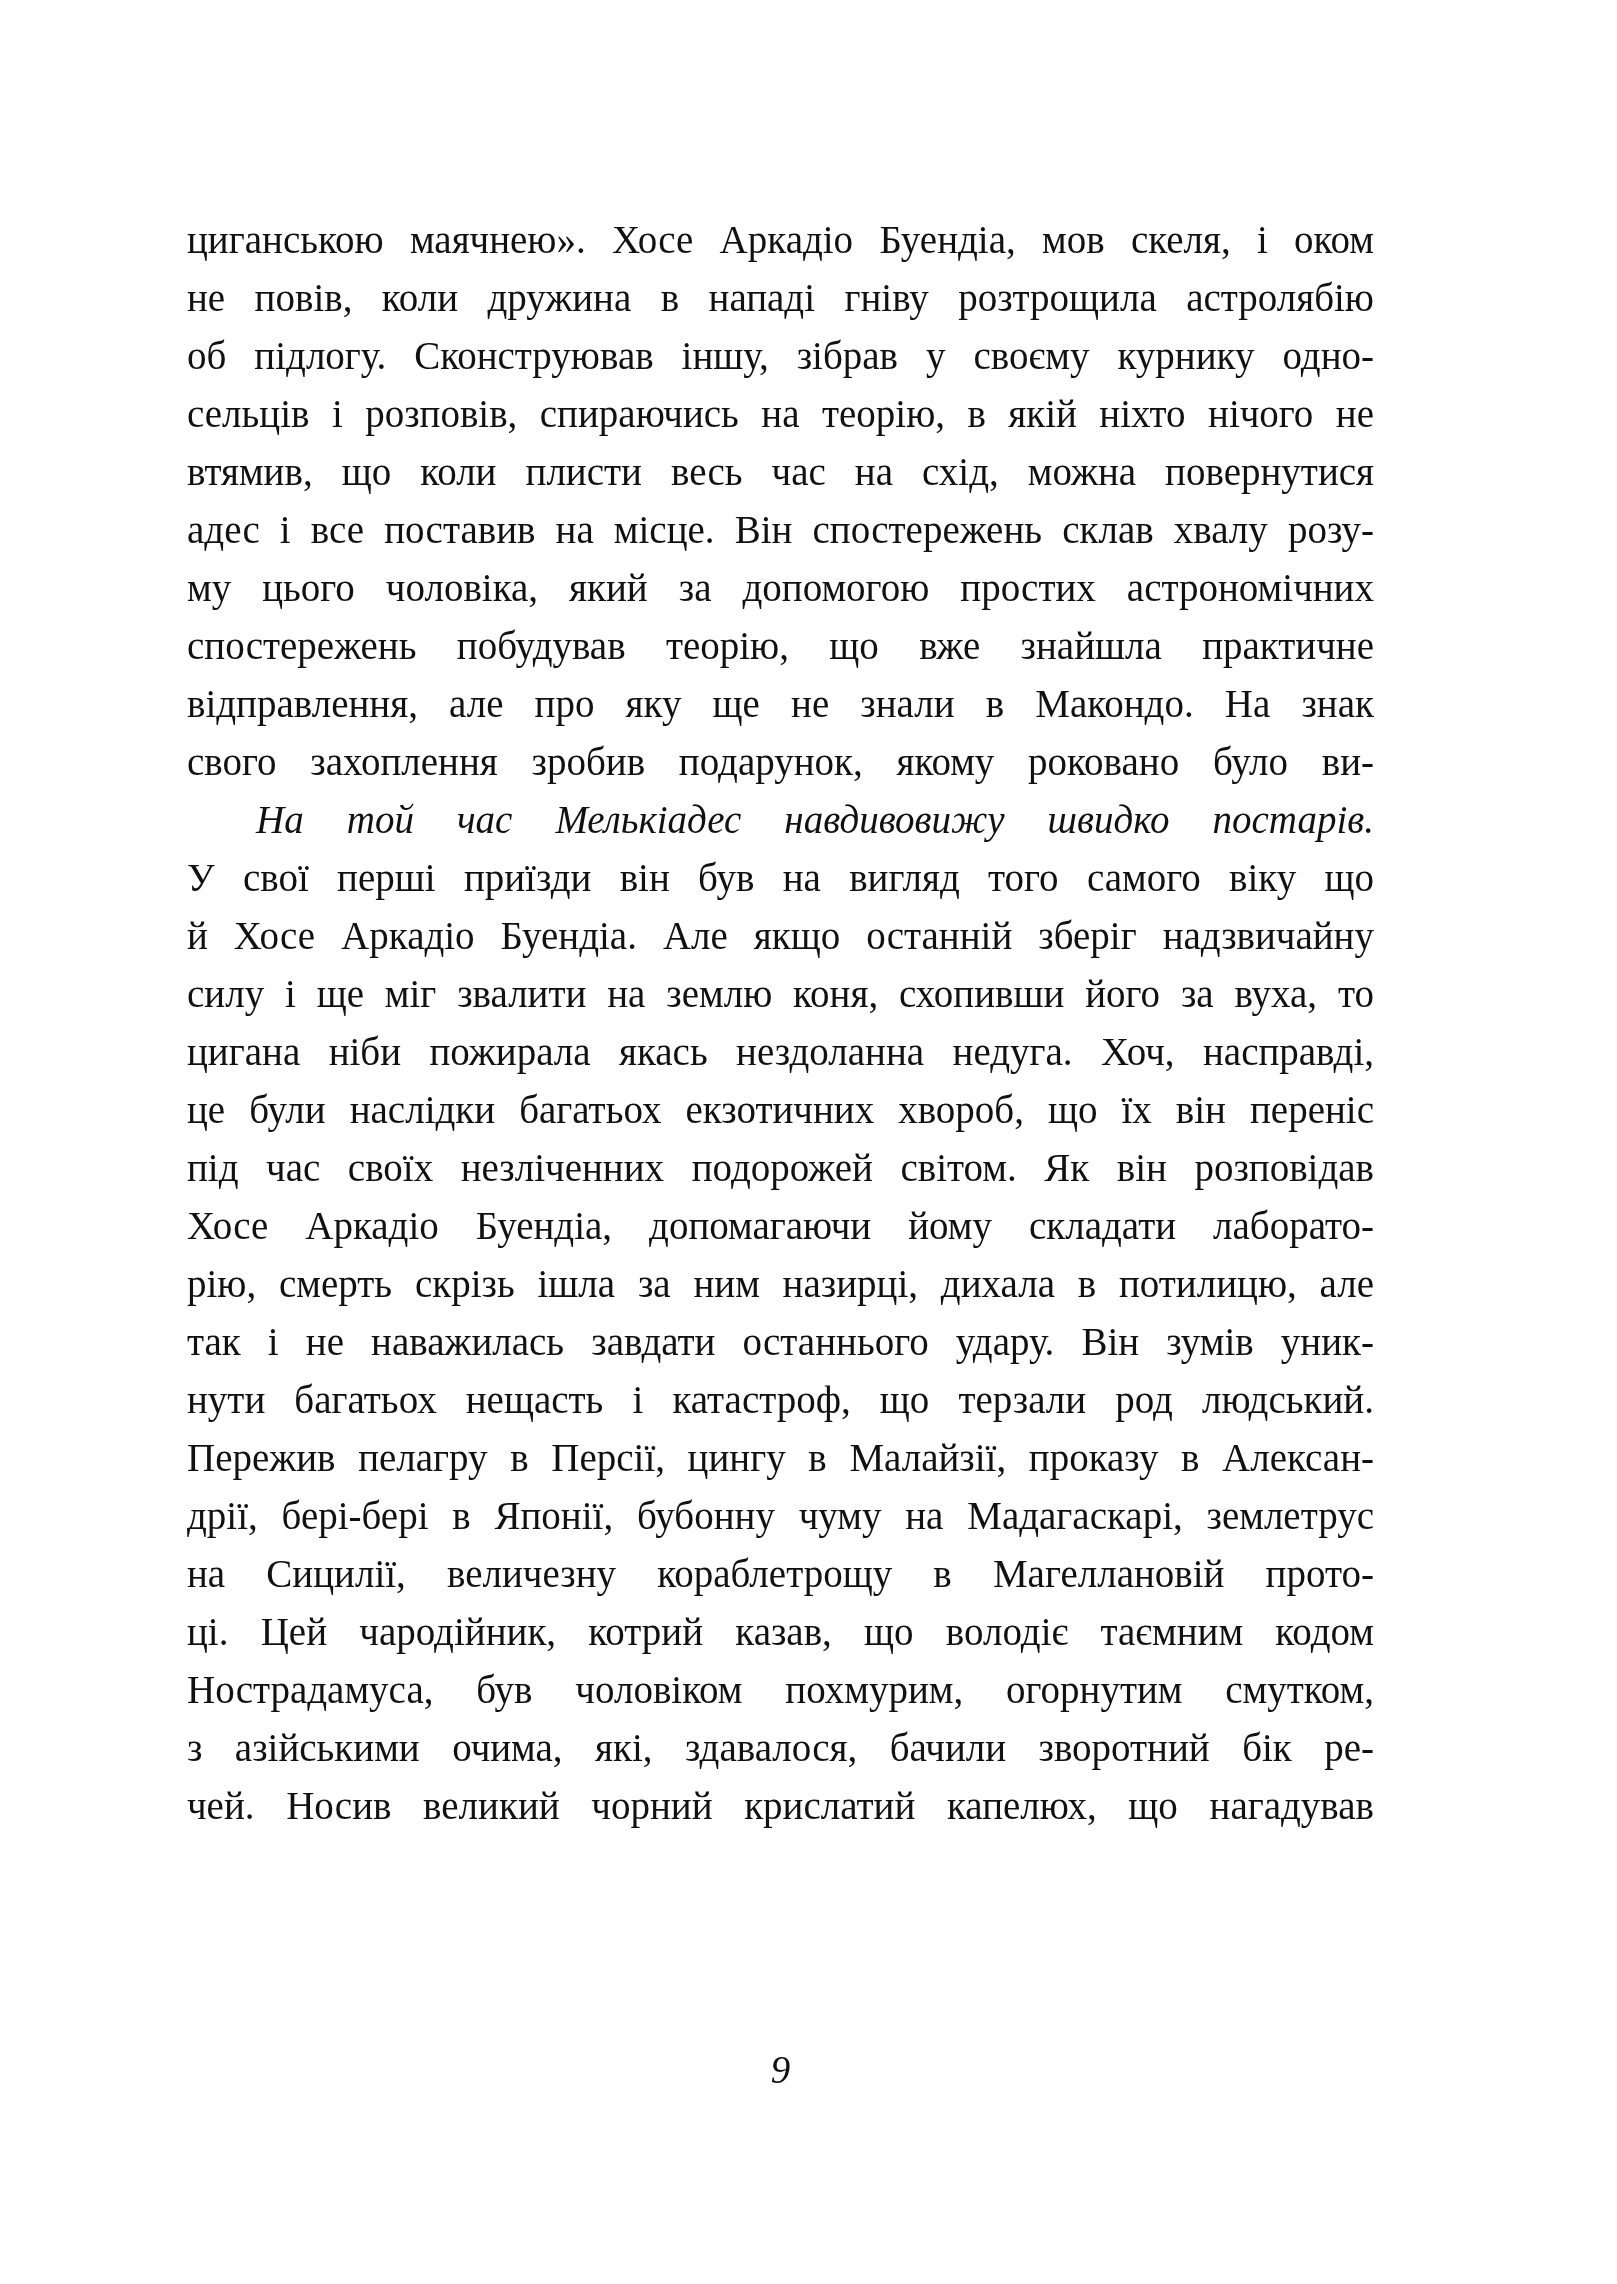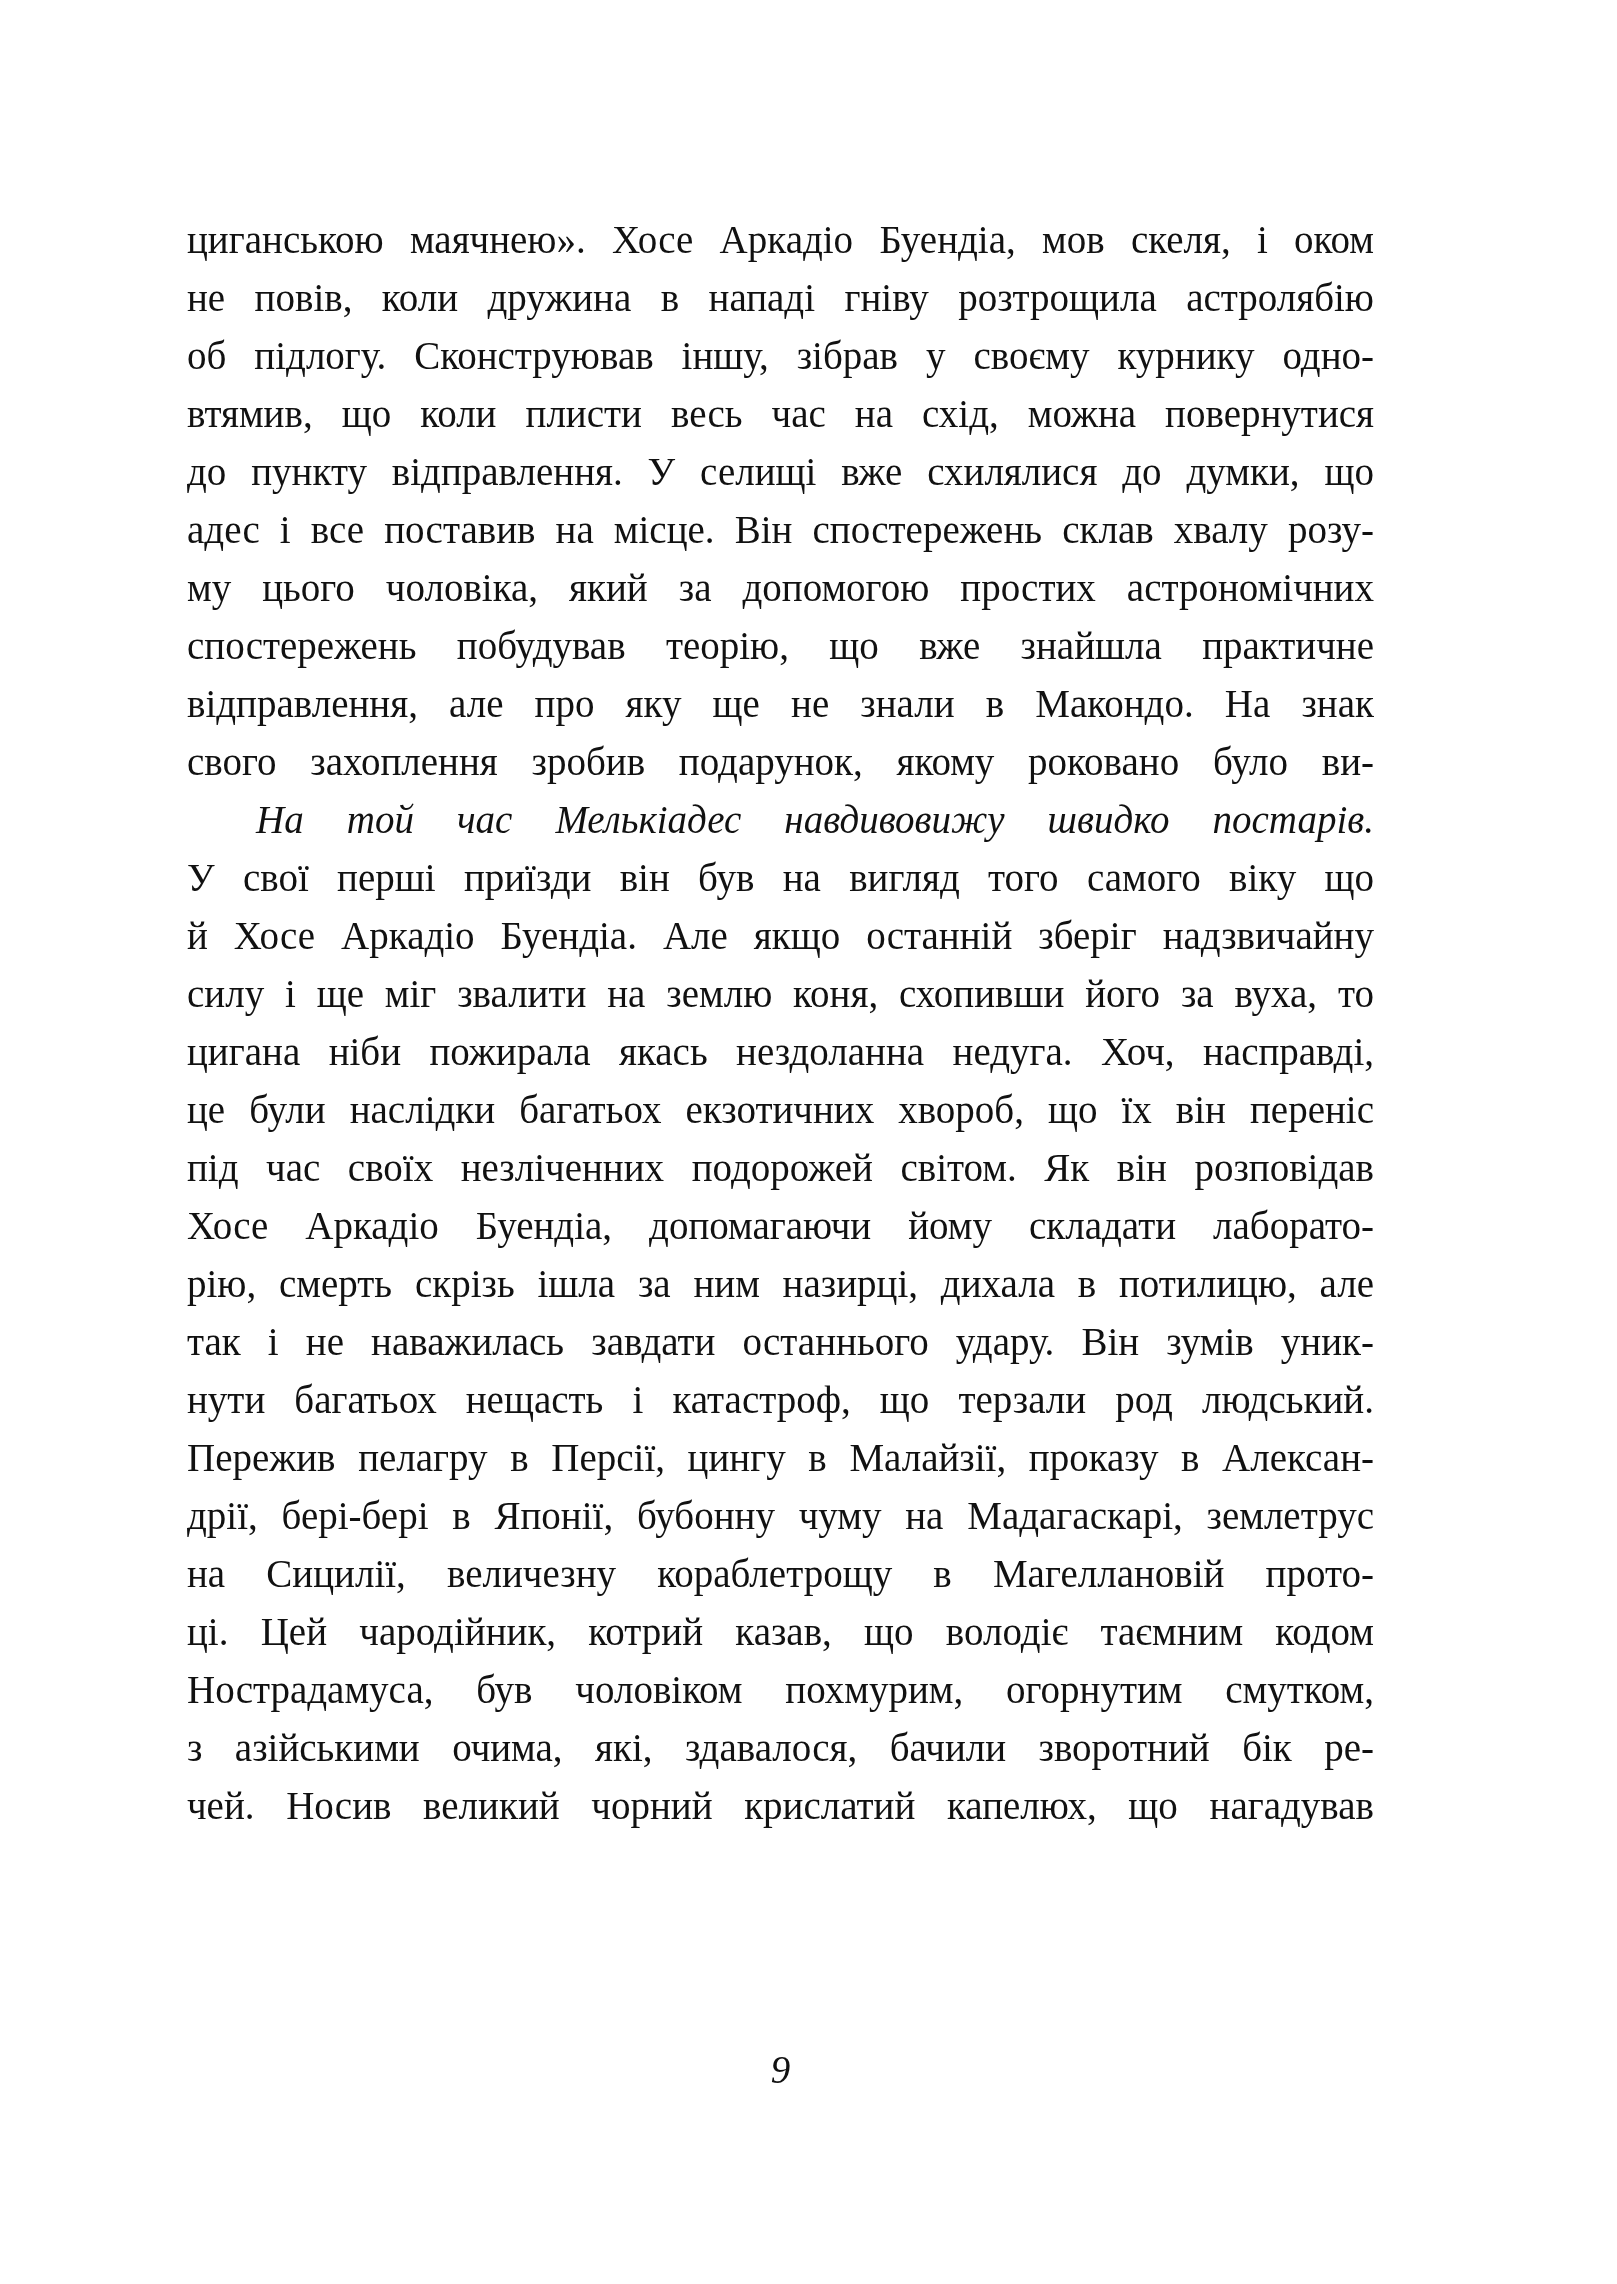--- a/index.html
+++ b/index.html
@@ -24,22 +24,22 @@
 </style>
 </head>
 <body>
 
 <div class="page">
   <div class="text-block">
     <div class="paragraph" id="para-0">
         <div class="line" style="white-space: normal;">циганською маячнею». Хосе Аркадіо Буендіа, мов скеля, і оком</div>
         <div class="line" style="white-space: normal;">не повів, коли дружина в нападі гніву розтрощила астролябію</div>
         <div class="line" style="white-space: normal;">об підлогу. Сконструював іншу, зібрав у своєму курнику одно-</div>
+        <div class="line" style="white-space: normal;">сельців і розповів, спираючись на теорію, в якій ніхто нічого не</div>
         <div class="line" style="white-space: normal;">втямив, що коли плисти весь час на схід, можна повернутися</div>
-        <div class="line" style="white-space: normal;">до пункту відправлення. У селищі вже схилялися до думки, що</div>
         <div class="line" style="white-space: normal;">адес і все поставив на місце. Він спостережень склав хвалу розу-</div>
         <div class="line" style="white-space: normal;">му цього чоловіка, який за допомогою простих астрономічних</div>
         <div class="line" style="white-space: normal;">спостережень побудував теорію, що вже знайшла практичне</div>
         <div class="line" style="white-space: normal;">відправлення, але про яку ще не знали в Макондо. На знак</div>
         <div class="line" style="white-space: normal;">свого захоплення зробив подарунок, якому роковано було ви-</div>
       </div>
     <div class="paragraph" id="para-1">
         <div class="line indent" style="white-space: normal; font-style: italic;">На той час Мелькіадес навдивовижу швидко постарів.</div>
         <div class="line" style="white-space: normal;">У свої перші приїзди він був на вигляд того самого віку що</div>
         <div class="line" style="white-space: normal;">й Хосе Аркадіо Буендіа. Але якщо останній зберіг надзвичайну</div>

